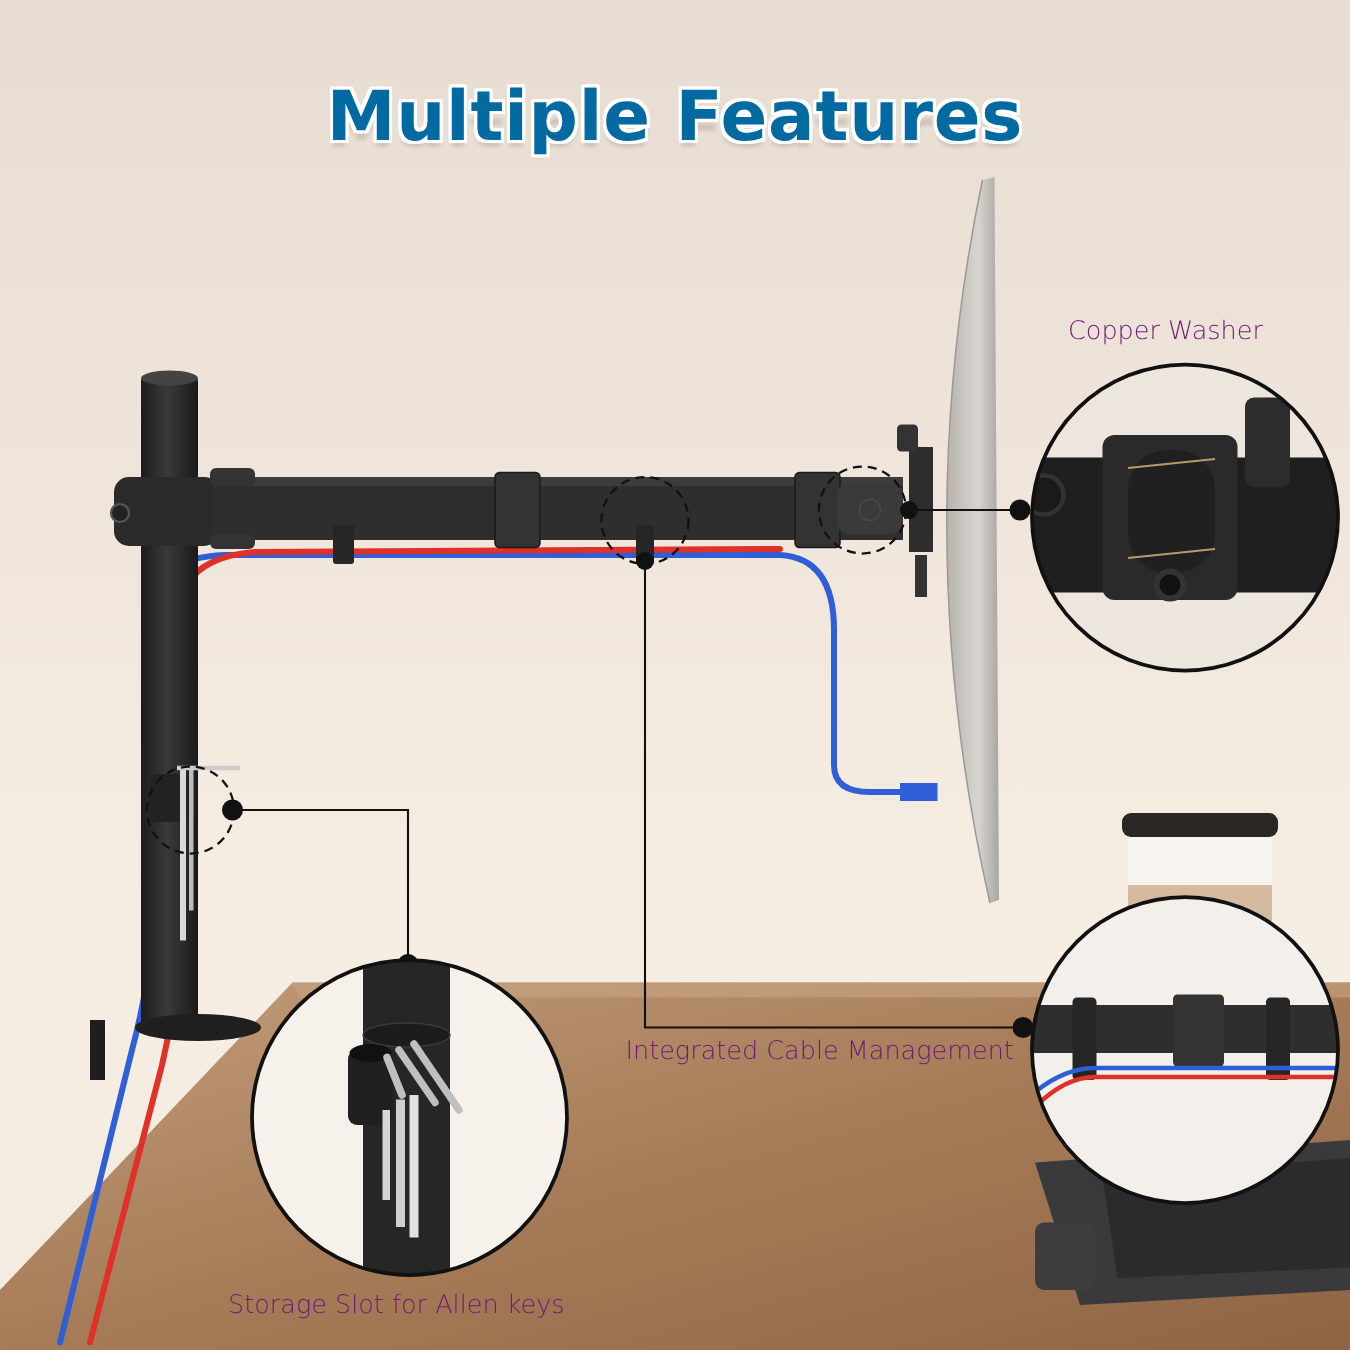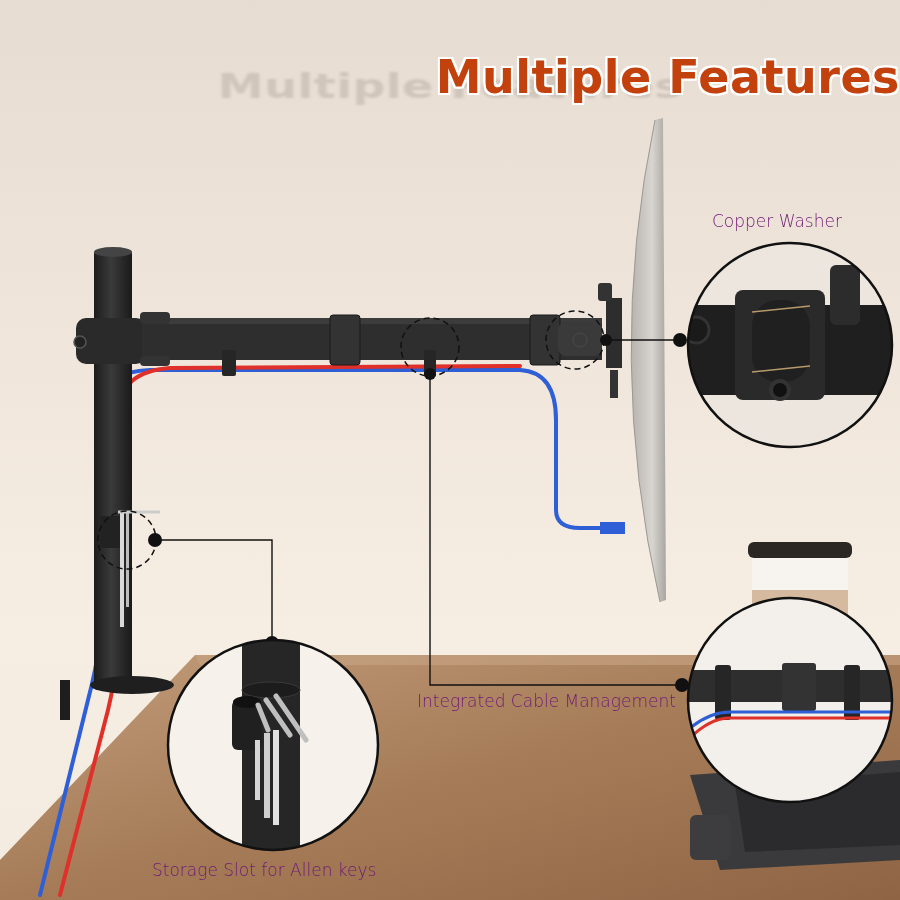--- a/index.html
+++ b/index.html
@@ -2,23 +2,23 @@
 <html><head>
   <meta charset="utf-8">
   <style>
     html, body { margin: 0; padding: 0; }
     body { width: 900px; height: 900px; overflow: hidden; position: relative;
       font-family: "Liberation Sans", sans-serif; }
     .scene { position: absolute; inset: 0; }
     .wall { position: absolute; left: 0; top: 0; width: 900px; height: 900px;
       background: linear-gradient(180deg, #e6dcd2 0%, #f0e6dc 40%, #f6ede3 70%, #f4ebe0 100%); }
     .desk { position: absolute; left: 0; top: 0; width: 900px; height: 900px; }
-    .title { position: absolute; left: 0; width: 900px; top: 50px; text-align: right;
+    .title { position: absolute; left: 0; width: 900px; top: 50px; text-align: center;
       font-family: "DejaVu Sans", sans-serif; font-weight: bold; font-size: 46px;
-      letter-spacing: 0.5px; color: #c2410c;
+      letter-spacing: 0.5px; color: #0369a1;
       text-shadow: -2px -2px 0 #fff, 2px -2px 0 #fff, -2px 2px 0 #fff, 2px 2px 0 #fff,
                    0 -2px 0 #fff, 0 2px 0 #fff, -2px 0 0 #fff, 2px 0 0 #fff; }
     .title-shadow { position: absolute; left: 0; width: 900px; top: 66px; text-align: center;
       font-family: "DejaVu Sans", sans-serif; font-weight: bold; font-size: 46px;
       letter-spacing: 0.5px; color: rgba(120,110,100,0.22); filter: blur(1.5px);
       transform: scaleY(0.75); transform-origin: top; }
     .label { position: absolute; font-family: "DejaVu Sans", sans-serif; font-size: 17px;
       color: #701a75; white-space: nowrap; font-weight: 300; }
     svg { position: absolute; left: 0; top: 0; }
   </style>

